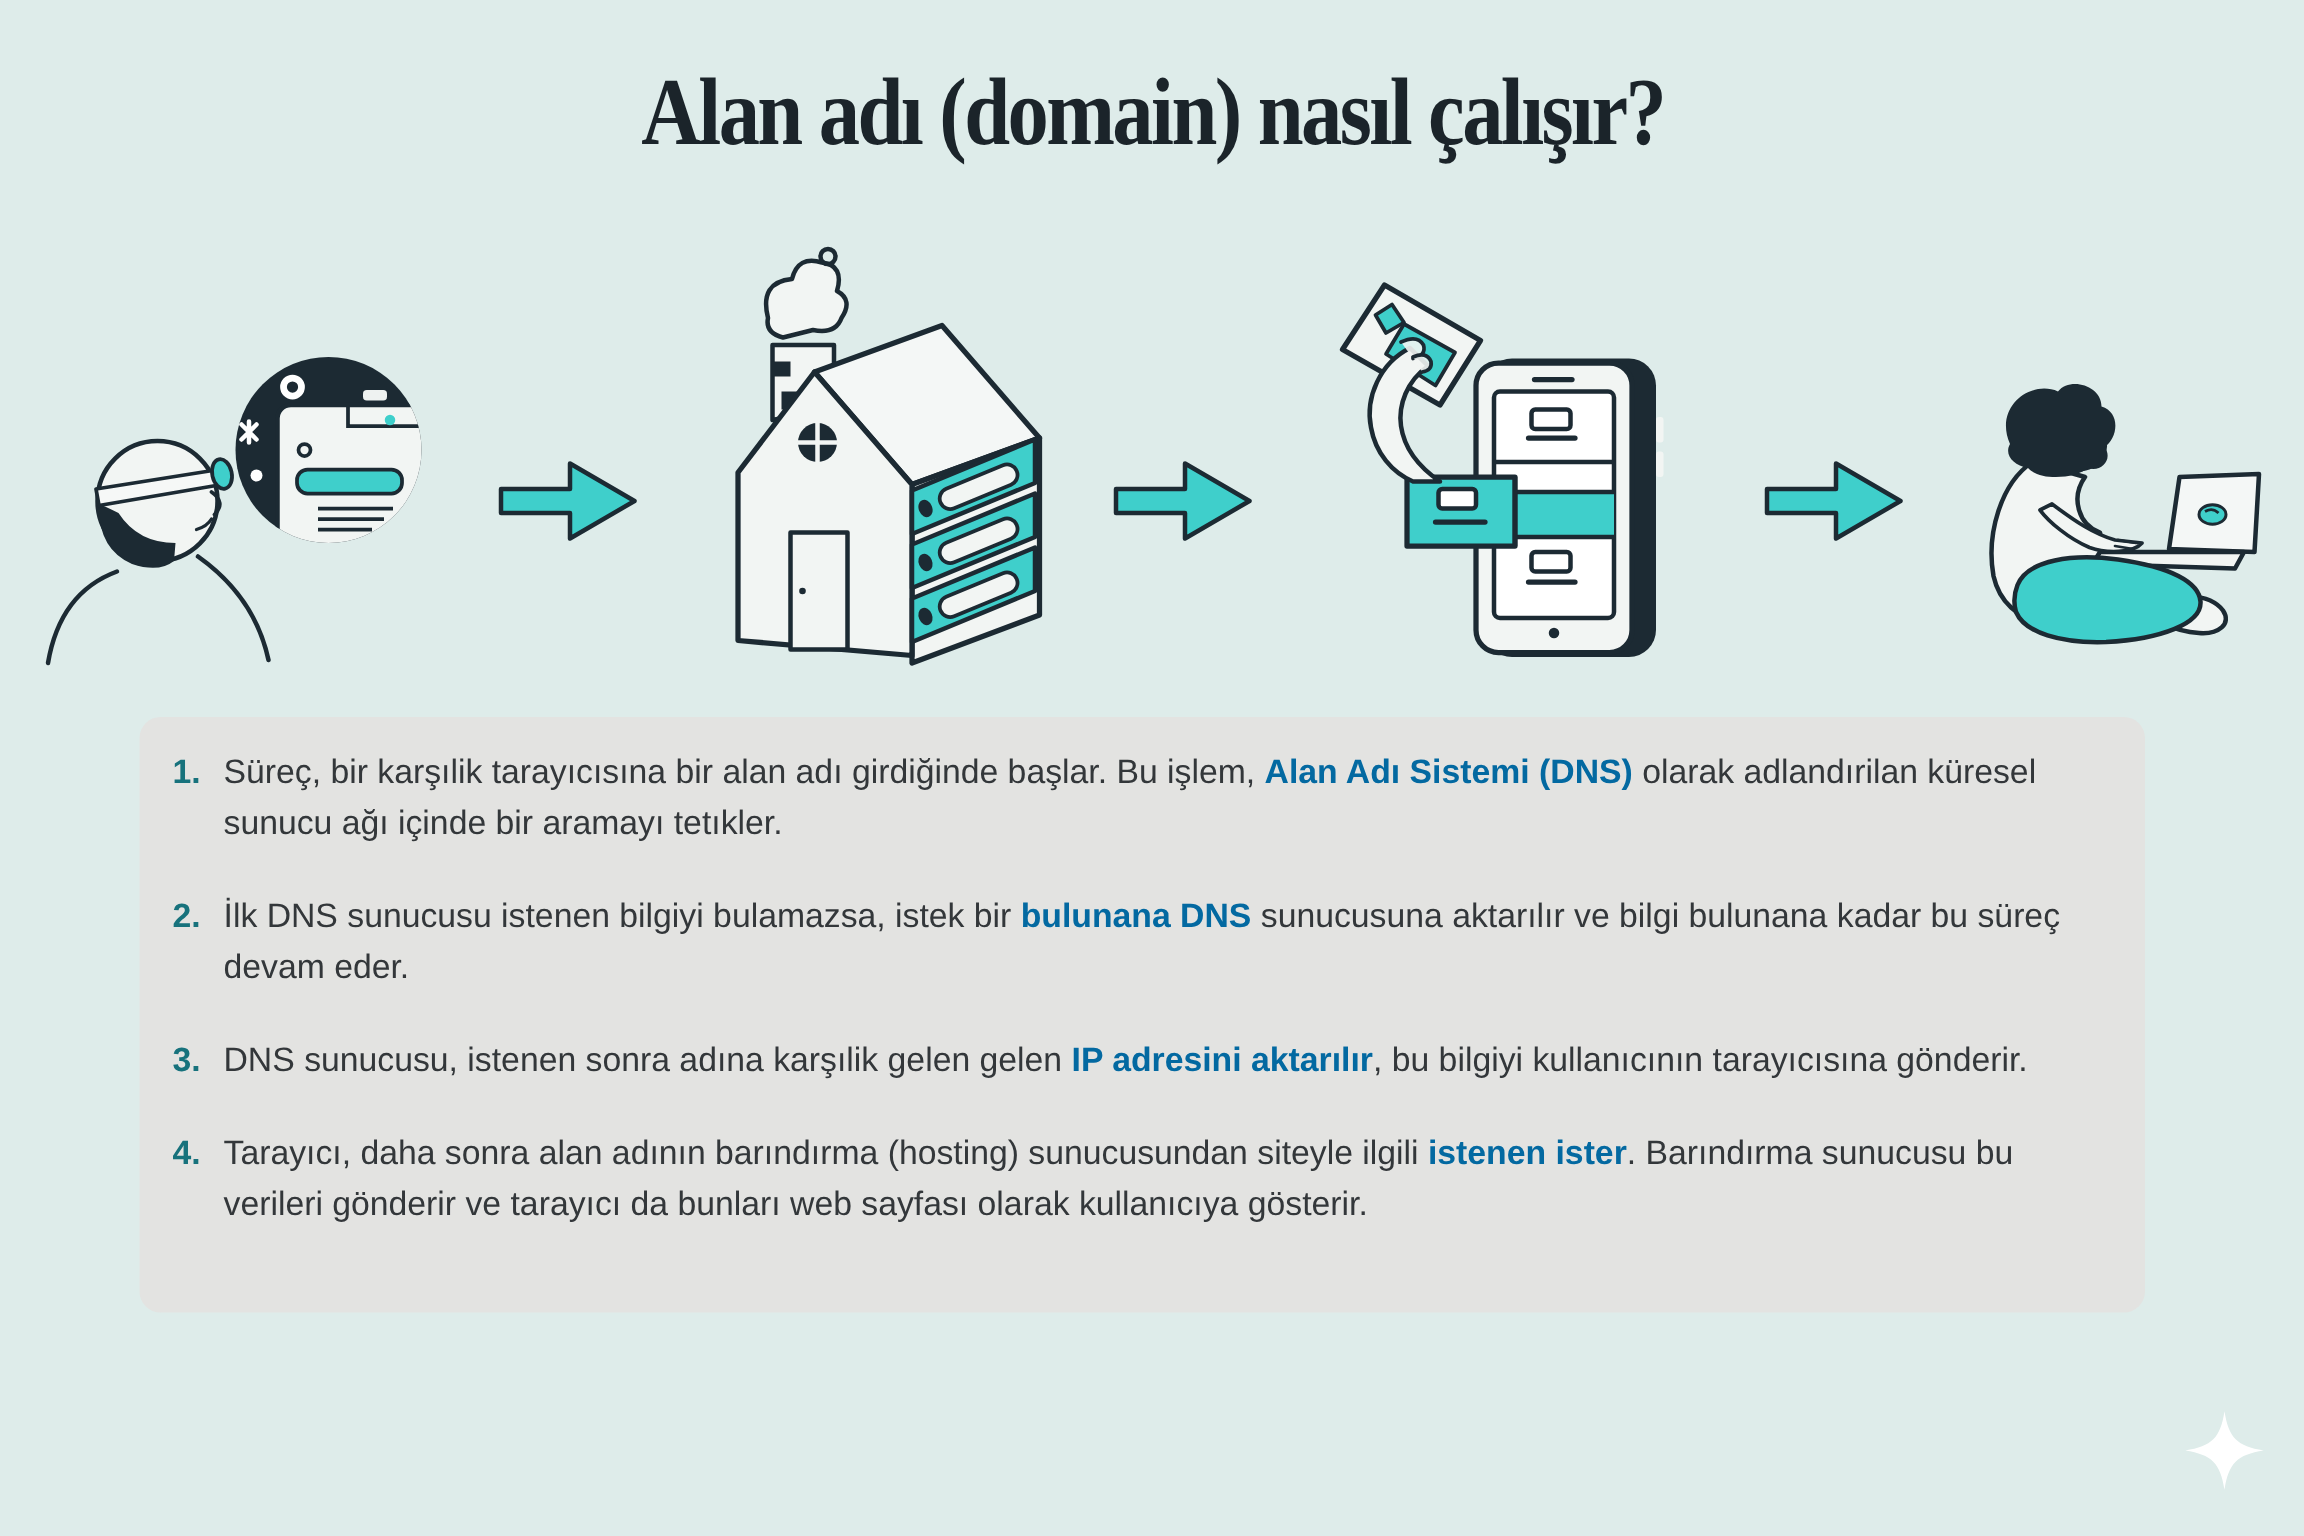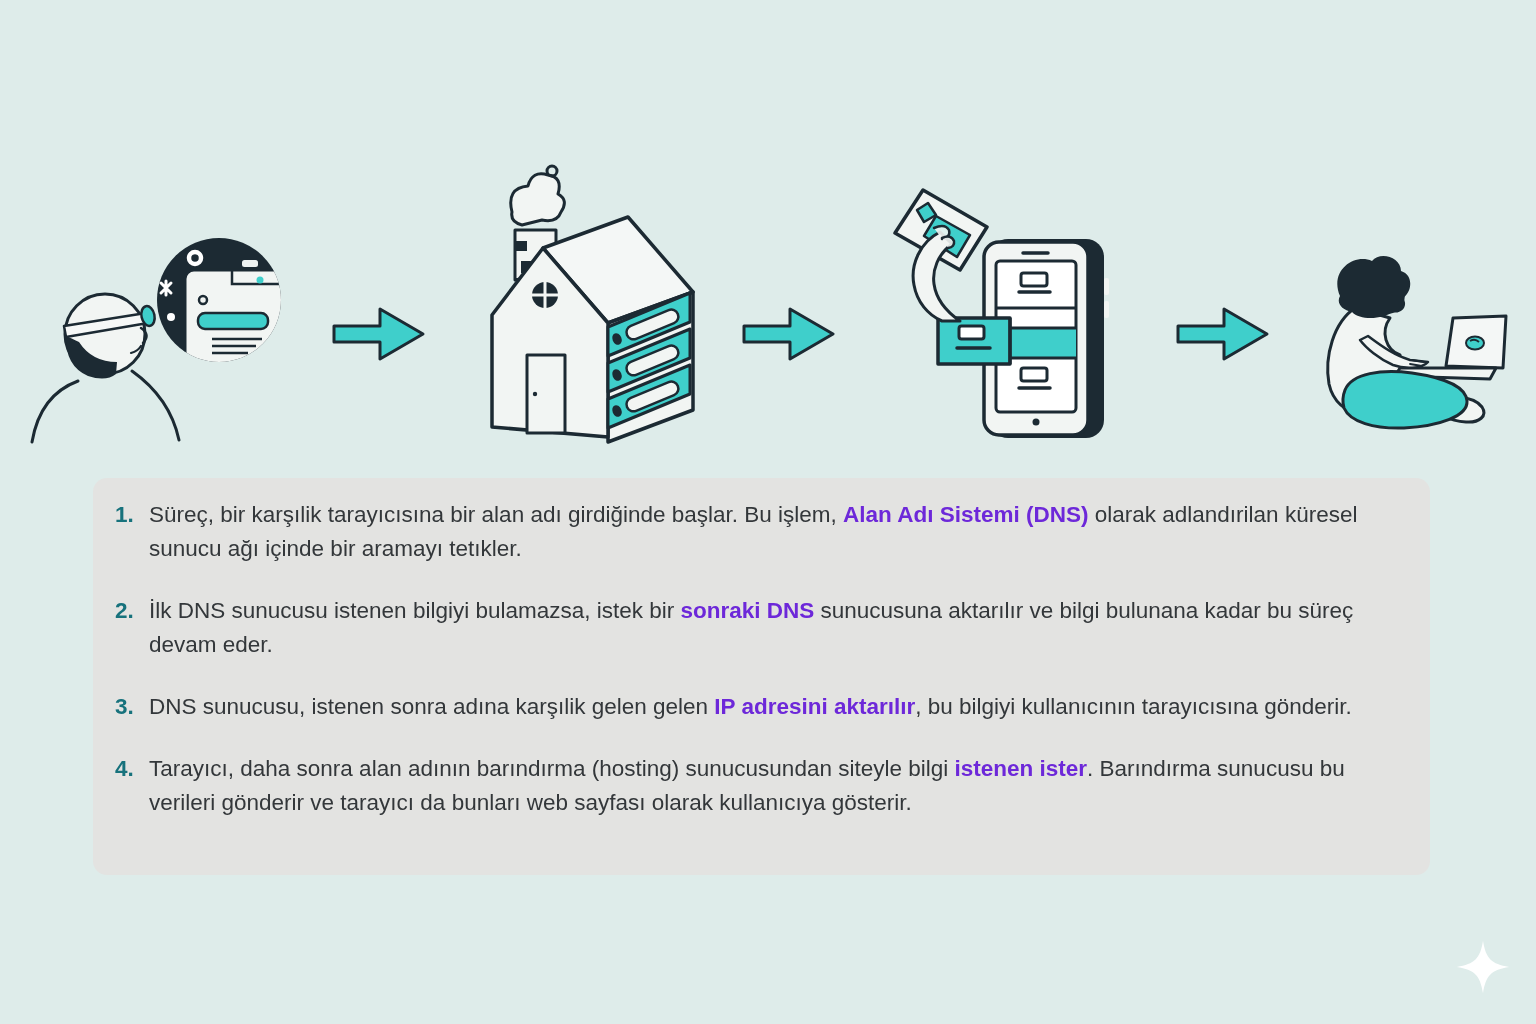--- a/index.html
+++ b/index.html
@@ -52,29 +52,30 @@
     font-weight:700;
     width:34px;
     flex:0 0 34px;
   }
   .step p{
     margin:0;
     flex:1;
   }
   .step .b{
     font-weight:700;
-    color:#6d28d9;
+    color:#0369a1;
   }
   .sparkle{position:absolute;left:1455px;top:939px;width:56px;height:56px;}
 </style>
 </head>
 <body>
 
 <div class="canvas">
 
+  <h1 class="title"><span class="title-inner">Alan adı (domain) nasıl çalışır?</span></h1>
 
   <div class="illo" style="left:20px;top:230px;width:300px;height:230px;">
     <svg viewBox="0 0 300 230">
       <circle cx="199" cy="70" r="62" fill="#1c2a33"></circle>
       <clipPath id="c1">
           <circle cx="199" cy="70" r="62"></circle>
         </clipPath>
       <g clip-path="url(#c1)">
         <rect x="165" y="40" width="125" height="100" rx="9" fill="#f2f5f3" stroke="#1c2a33" stroke-width="3"></rect>
         <path d="M212 40 L212 54 L266 54" stroke="#1c2a33" stroke-width="2.5" fill="none"></path>
@@ -212,31 +213,31 @@
 
   <div class="panel">
 
     <div class="step">
       <span class="num">1.</span>
       <p><span>Süreç, bir karşılik tarayıcısına bir alan adı girdiğinde başlar. Bu işlem, </span><span class="b">Alan Adı Sistemi (DNS)</span><span> olarak adlandırilan küresel sunucu ağı içinde bir aramayı tetıkler.</span></p>
     </div>
 
     <div class="step">
       <span class="num">2.</span>
-      <p><span>İlk DNS sunucusu istenen bilgiyi bulamazsa, istek bir </span><span class="b">sonraki DNS</span><span> sunucusuna aktarılır ve bilgi bulunana kadar bu süreç devam eder.</span></p>
+      <p><span>İlk DNS sunucusu istenen bilgiyi bulamazsa, istek bir </span><span class="b">bulunana DNS</span><span> sunucusuna aktarılır ve bilgi bulunana kadar bu süreç devam eder.</span></p>
     </div>
 
     <div class="step">
       <span class="num">3.</span>
       <p><span>DNS sunucusu, istenen sonra adına karşılik gelen gelen </span><span class="b">IP adresini aktarılır</span><span>, bu bilgiyi kullanıcının tarayıcısına gönderir.</span></p>
     </div>
 
     <div class="step">
       <span class="num">4.</span>
-      <p><span>Tarayıcı, daha sonra alan adının barındırma (hosting) sunucusundan siteyle bilgi </span><span class="b">istenen ister</span><span>. Barındırma sunucusu bu verileri gönderir ve tarayıcı da bunları web sayfası olarak kullanıcıya gösterir.</span></p>
+      <p><span>Tarayıcı, daha sonra alan adının barındırma (hosting) sunucusundan siteyle ilgili </span><span class="b">istenen ister</span><span>. Barındırma sunucusu bu verileri gönderir ve tarayıcı da bunları web sayfası olarak kullanıcıya gösterir.</span></p>
     </div>
 
   </div>
 
   <div class="sparkle">
     <svg viewBox="0 0 60 60">
       <path d="M30 2 C33 21 39 27 58 30 C39 33 33 39 30 58 C27 39 21 33 2 30 C21 27 27 21 30 2 Z" fill="#ffffff"></path>
     </svg>
   </div>
 

